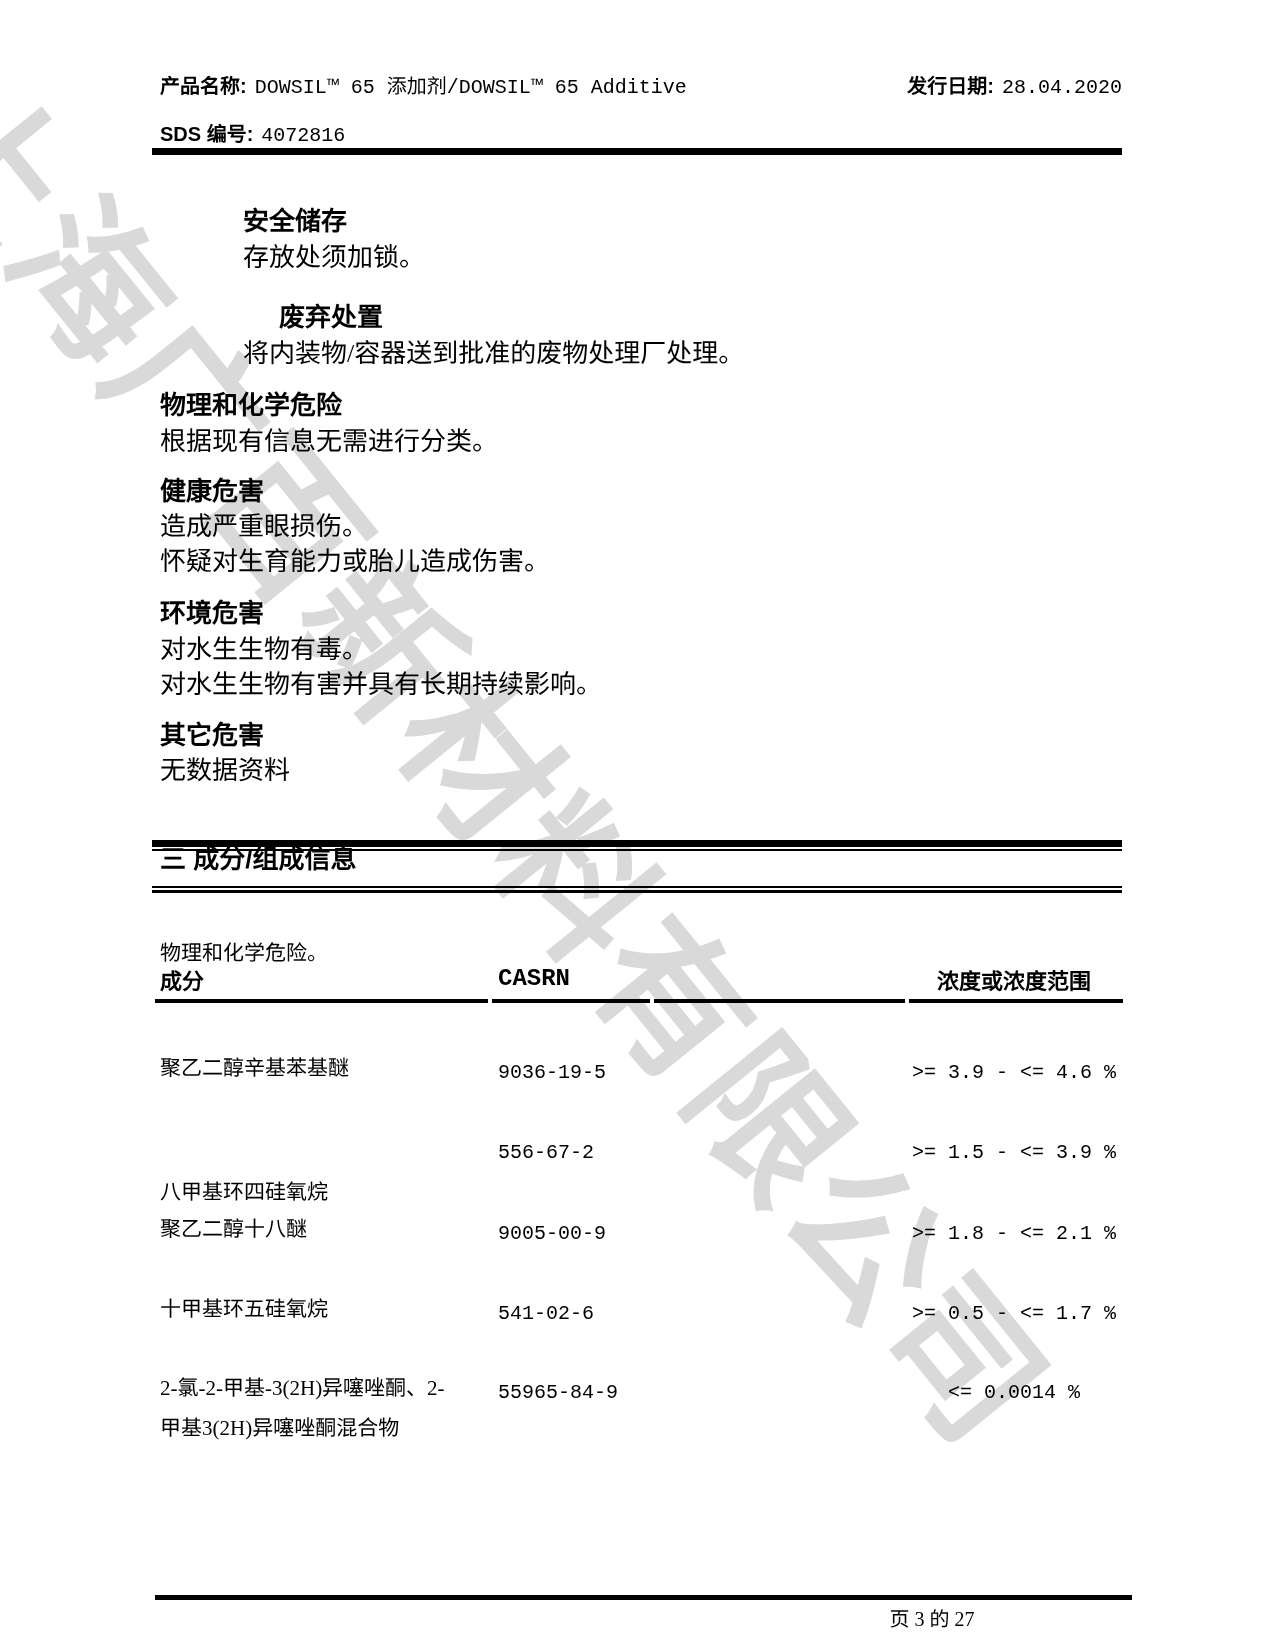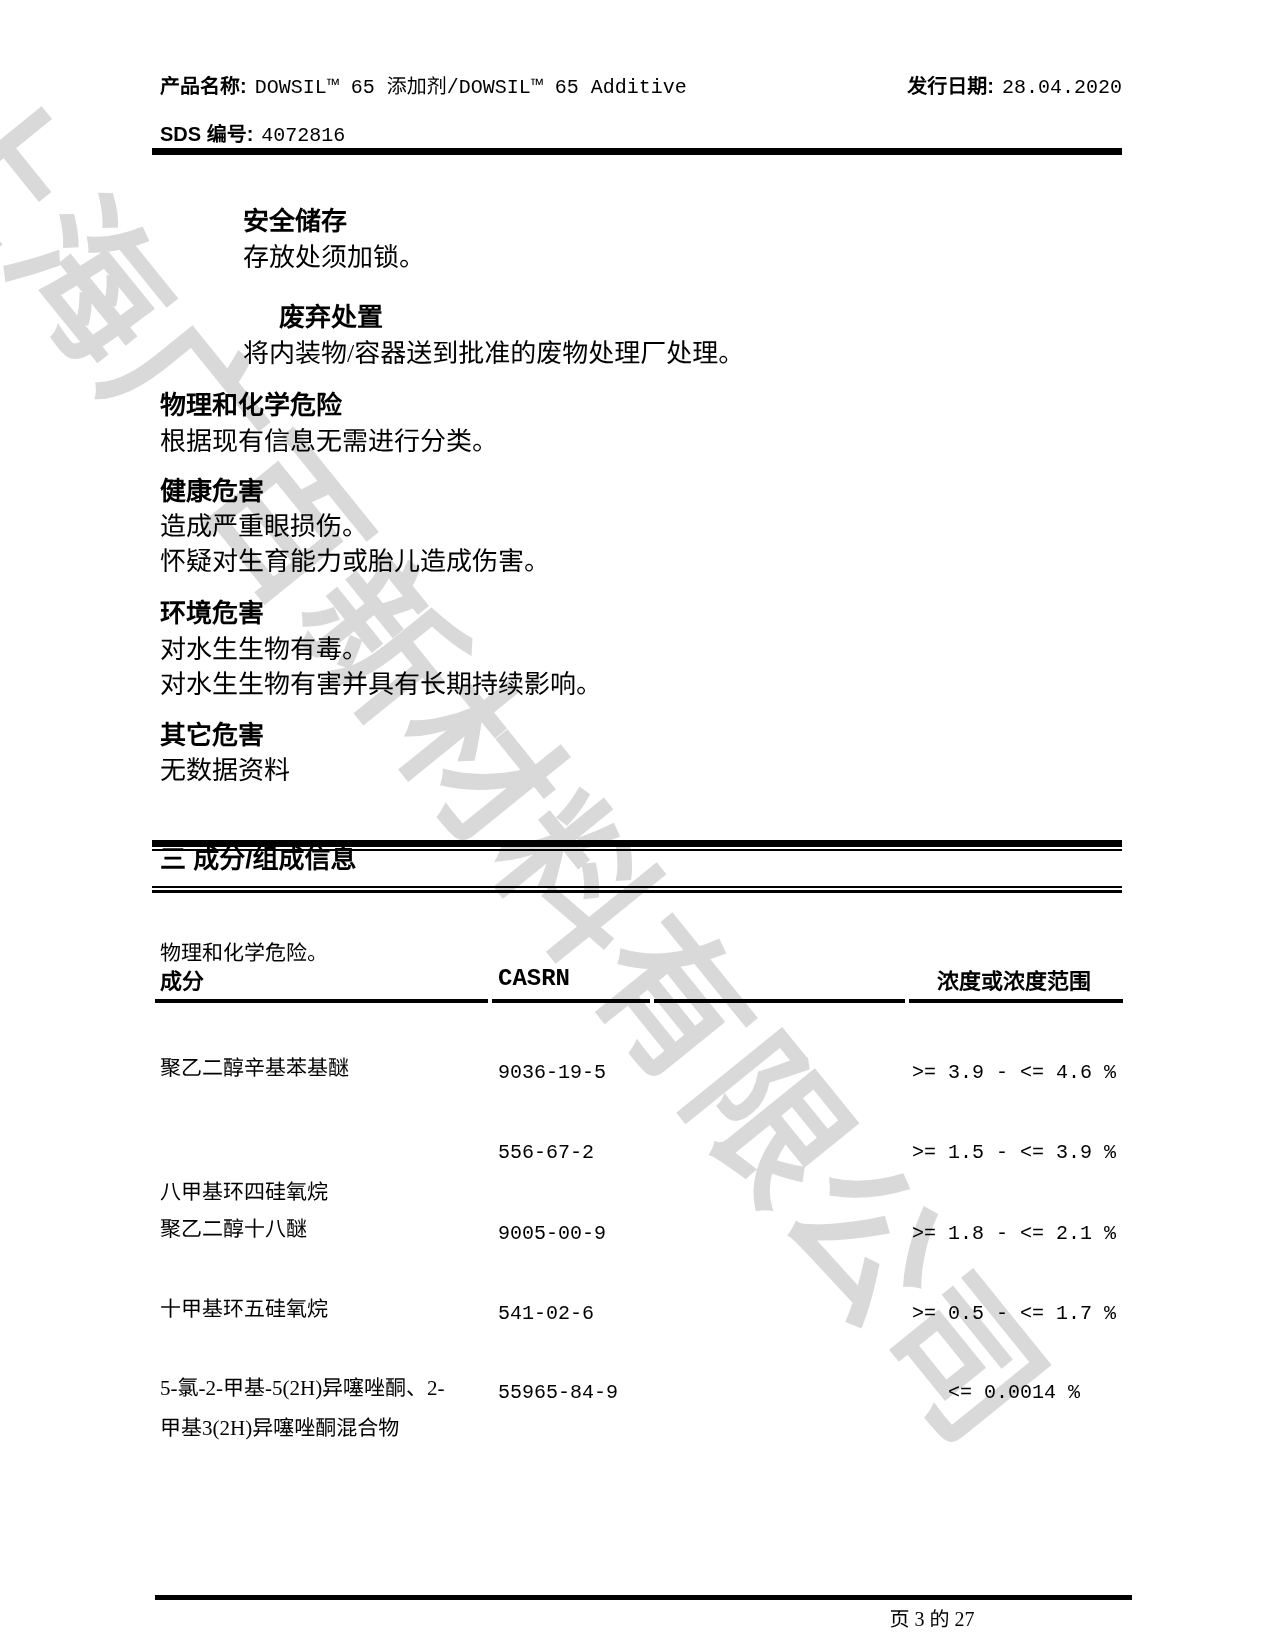--- a/index.html
+++ b/index.html
@@ -141,21 +141,21 @@
       <div class="cell-conc mono" style="top:1222px;">&gt;= 1.8 - &lt;= 2.1 %</div>
     </div>
 
     <div>
       <div class="cell-name" style="top:1289px;">十甲基环五硅氧烷</div>
       <div class="cell-cas mono" style="top:1302px;">541-02-6</div>
       <div class="cell-conc mono" style="top:1302px;">&gt;= 0.5 - &lt;= 1.7 %</div>
     </div>
 
     <div>
-      <div class="cell-name" style="top:1368px;">5-氯-2-甲基-5(2H)异噻唑酮、2-
+      <div class="cell-name" style="top:1368px;">2-氯-2-甲基-3(2H)异噻唑酮、2-
 甲基3(2H)异噻唑酮混合物</div>
       <div class="cell-cas mono" style="top:1381px;">55965-84-9</div>
       <div class="cell-conc mono" style="top:1381px;">&lt;= 0.0014 %</div>
     </div>
 
     <div class="rule rule-footer"></div>
     <div class="footer-text">页 3 的 27</div>
 
   </div>
 </div>

